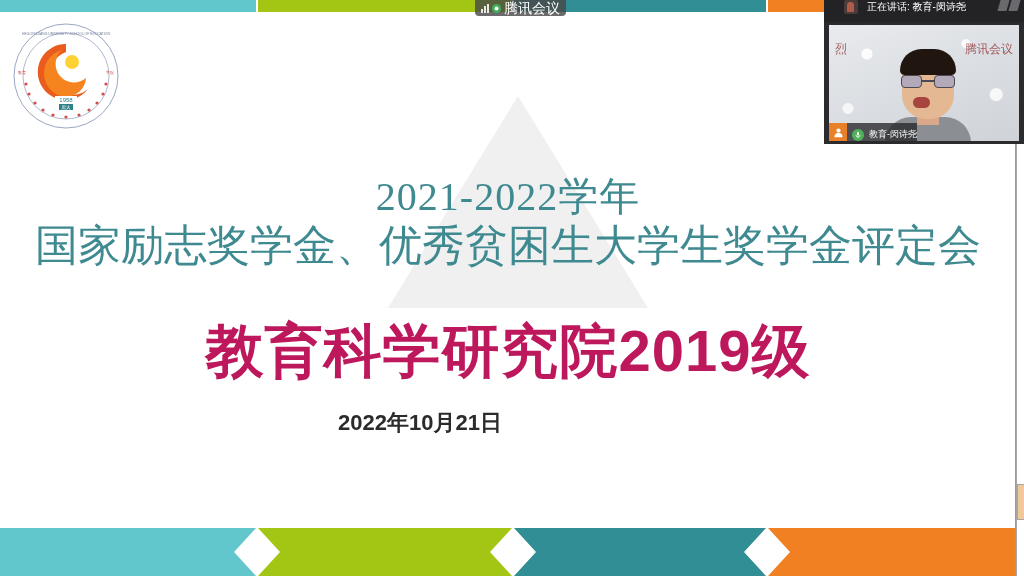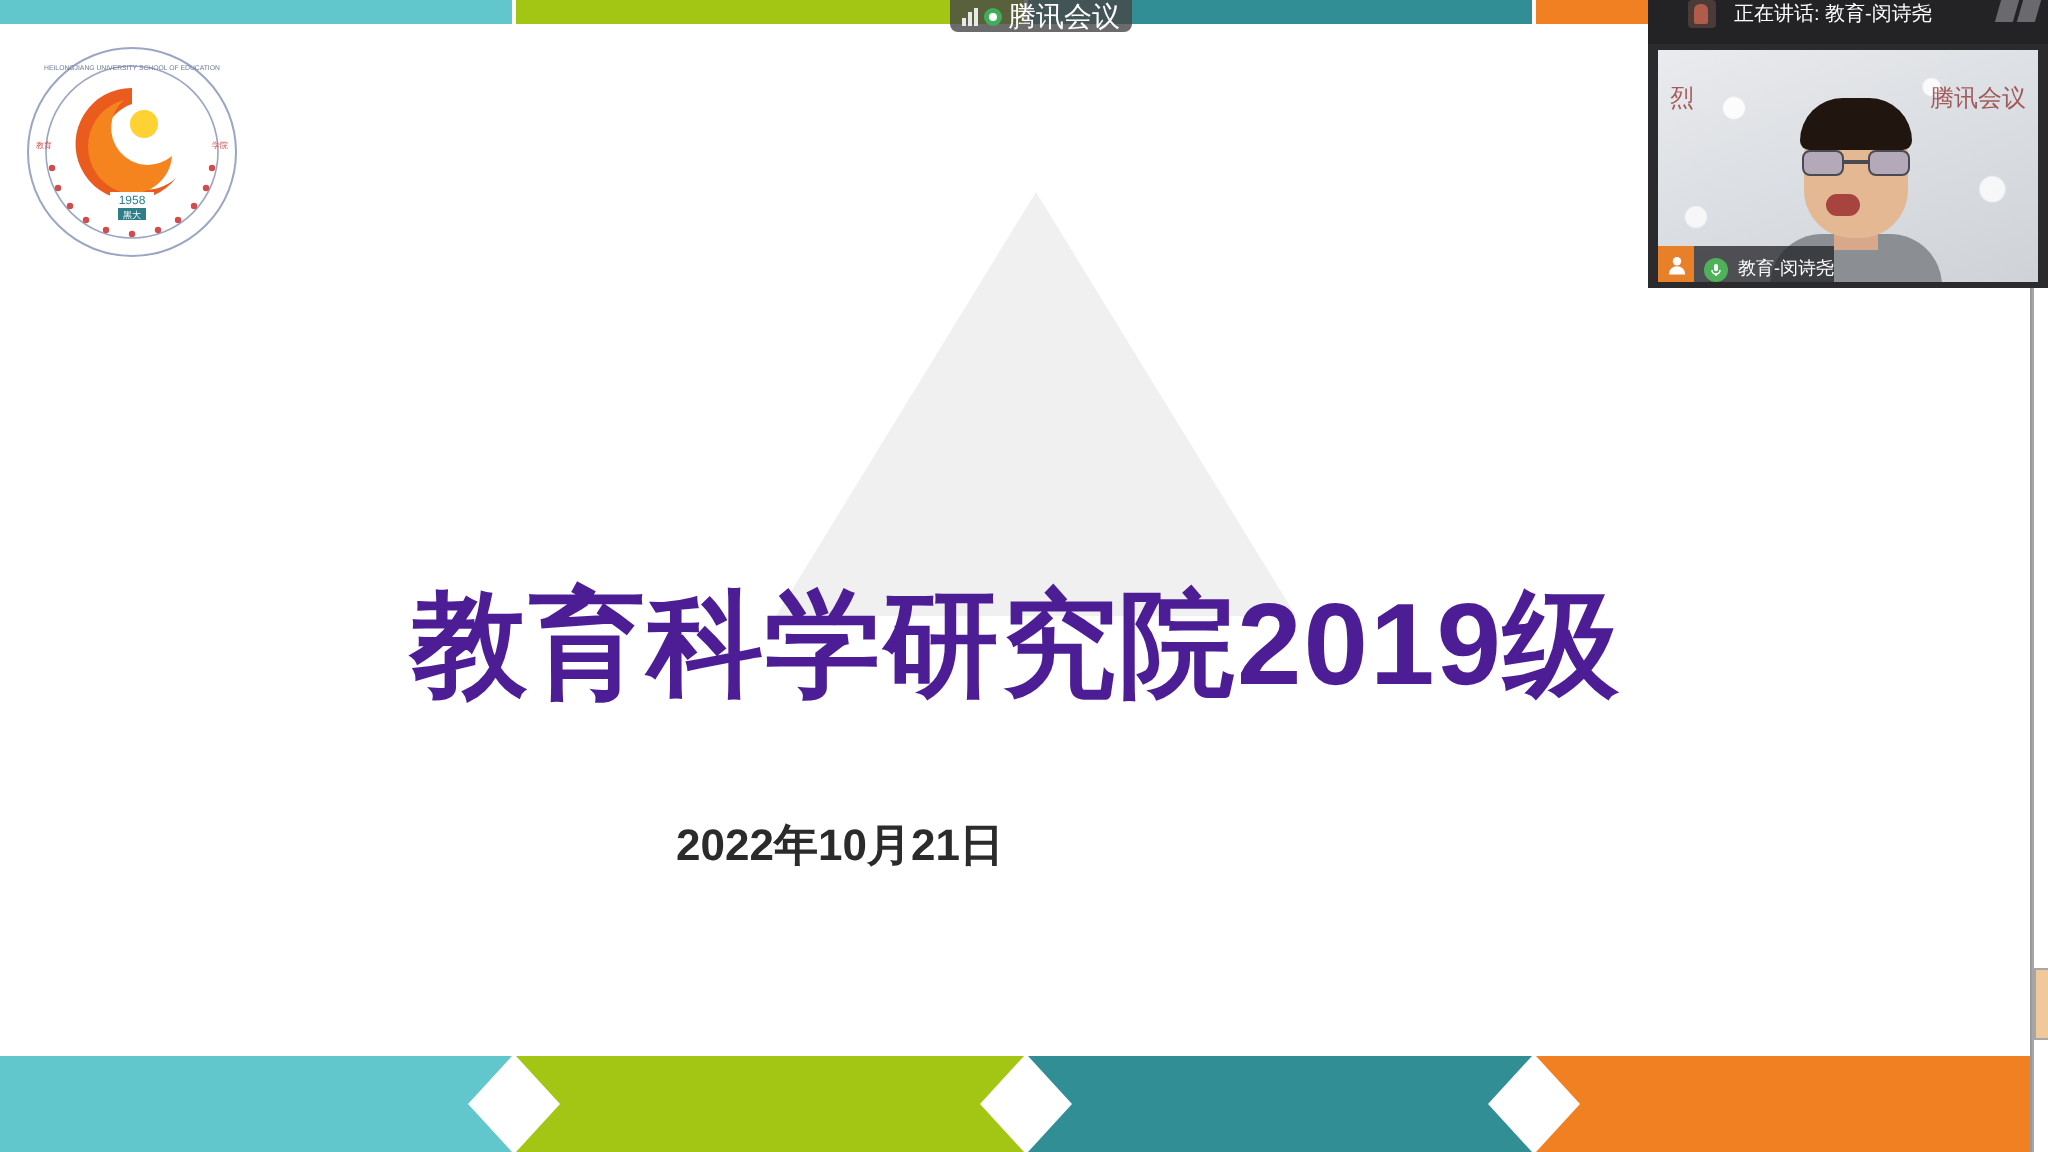--- a/index.html
+++ b/index.html
@@ -85,28 +85,28 @@
     font-family: "Liberation Serif", serif;
     font-size: 43px;
     line-height: 52px;
     color: #3f8a91;
     letter-spacing: 0px;
     white-space: nowrap;
   }
   .subtitle {
     position: absolute;
     left: 0;
-    top: 288px;
+    top: 316px;
     width: 1016px;
     text-align: center;
     font-family: "Liberation Sans", sans-serif;
     font-weight: bold;
     font-size: 58px;
     line-height: 70px;
-    color: #4c1d95;
+    color: #be185d;
     letter-spacing: 1px;
   }
   .date-line {
     position: absolute;
     left: 0;
     top: 408px;
     width: 840px;
     text-align: center;
     font-family: "Liberation Sans", sans-serif;
     font-weight: bold;
@@ -453,20 +453,24 @@
         <circle cx="60" cy="40" r="10" fill="#ffffff"></circle>
         <circle cx="60" cy="40" r="7" fill="#ffd233"></circle>
 
         <rect x="43" y="74" width="22" height="7" fill="#ffffff"></rect>
         <text x="54" y="80" text-anchor="middle" fill="#2f7f88" font-size="6" font-family="Liberation Sans, sans-serif">1958</text>
         <rect x="47" y="82" width="14" height="6" fill="#2f7f88"></rect>
         <text x="54" y="87" text-anchor="middle" fill="#ffffff" font-size="4.5" font-family="Liberation Sans, sans-serif">黑大</text>
       </svg>
     </div>
 
+    <div class="title-block">
+      <div class="title-line1">2021-2022学年</div>
+      <div class="title-line2">国家励志奖学金、优秀贫困生大学生奖学金评定会</div>
+    </div>
 
     <div class="subtitle">教育科学研究院2019级</div>
 
     <div class="date-line">2022年10月21日</div>
 
     <div class="band bottom">
       <div class="band-seg" style="left:0px;width:256px;background:#62c6cd;
                   clip-path:polygon(0 0, 100% 0, calc(100% - 22px) 50%, 100% 100%, 0 100%, 0 0);"></div>
       <div class="band-seg" style="left:258px;width:254px;background:#a3c614;
                   clip-path:polygon(0 0, 100% 0, calc(100% - 22px) 50%, 100% 100%, 0 100%, 22px 50%);"></div>

